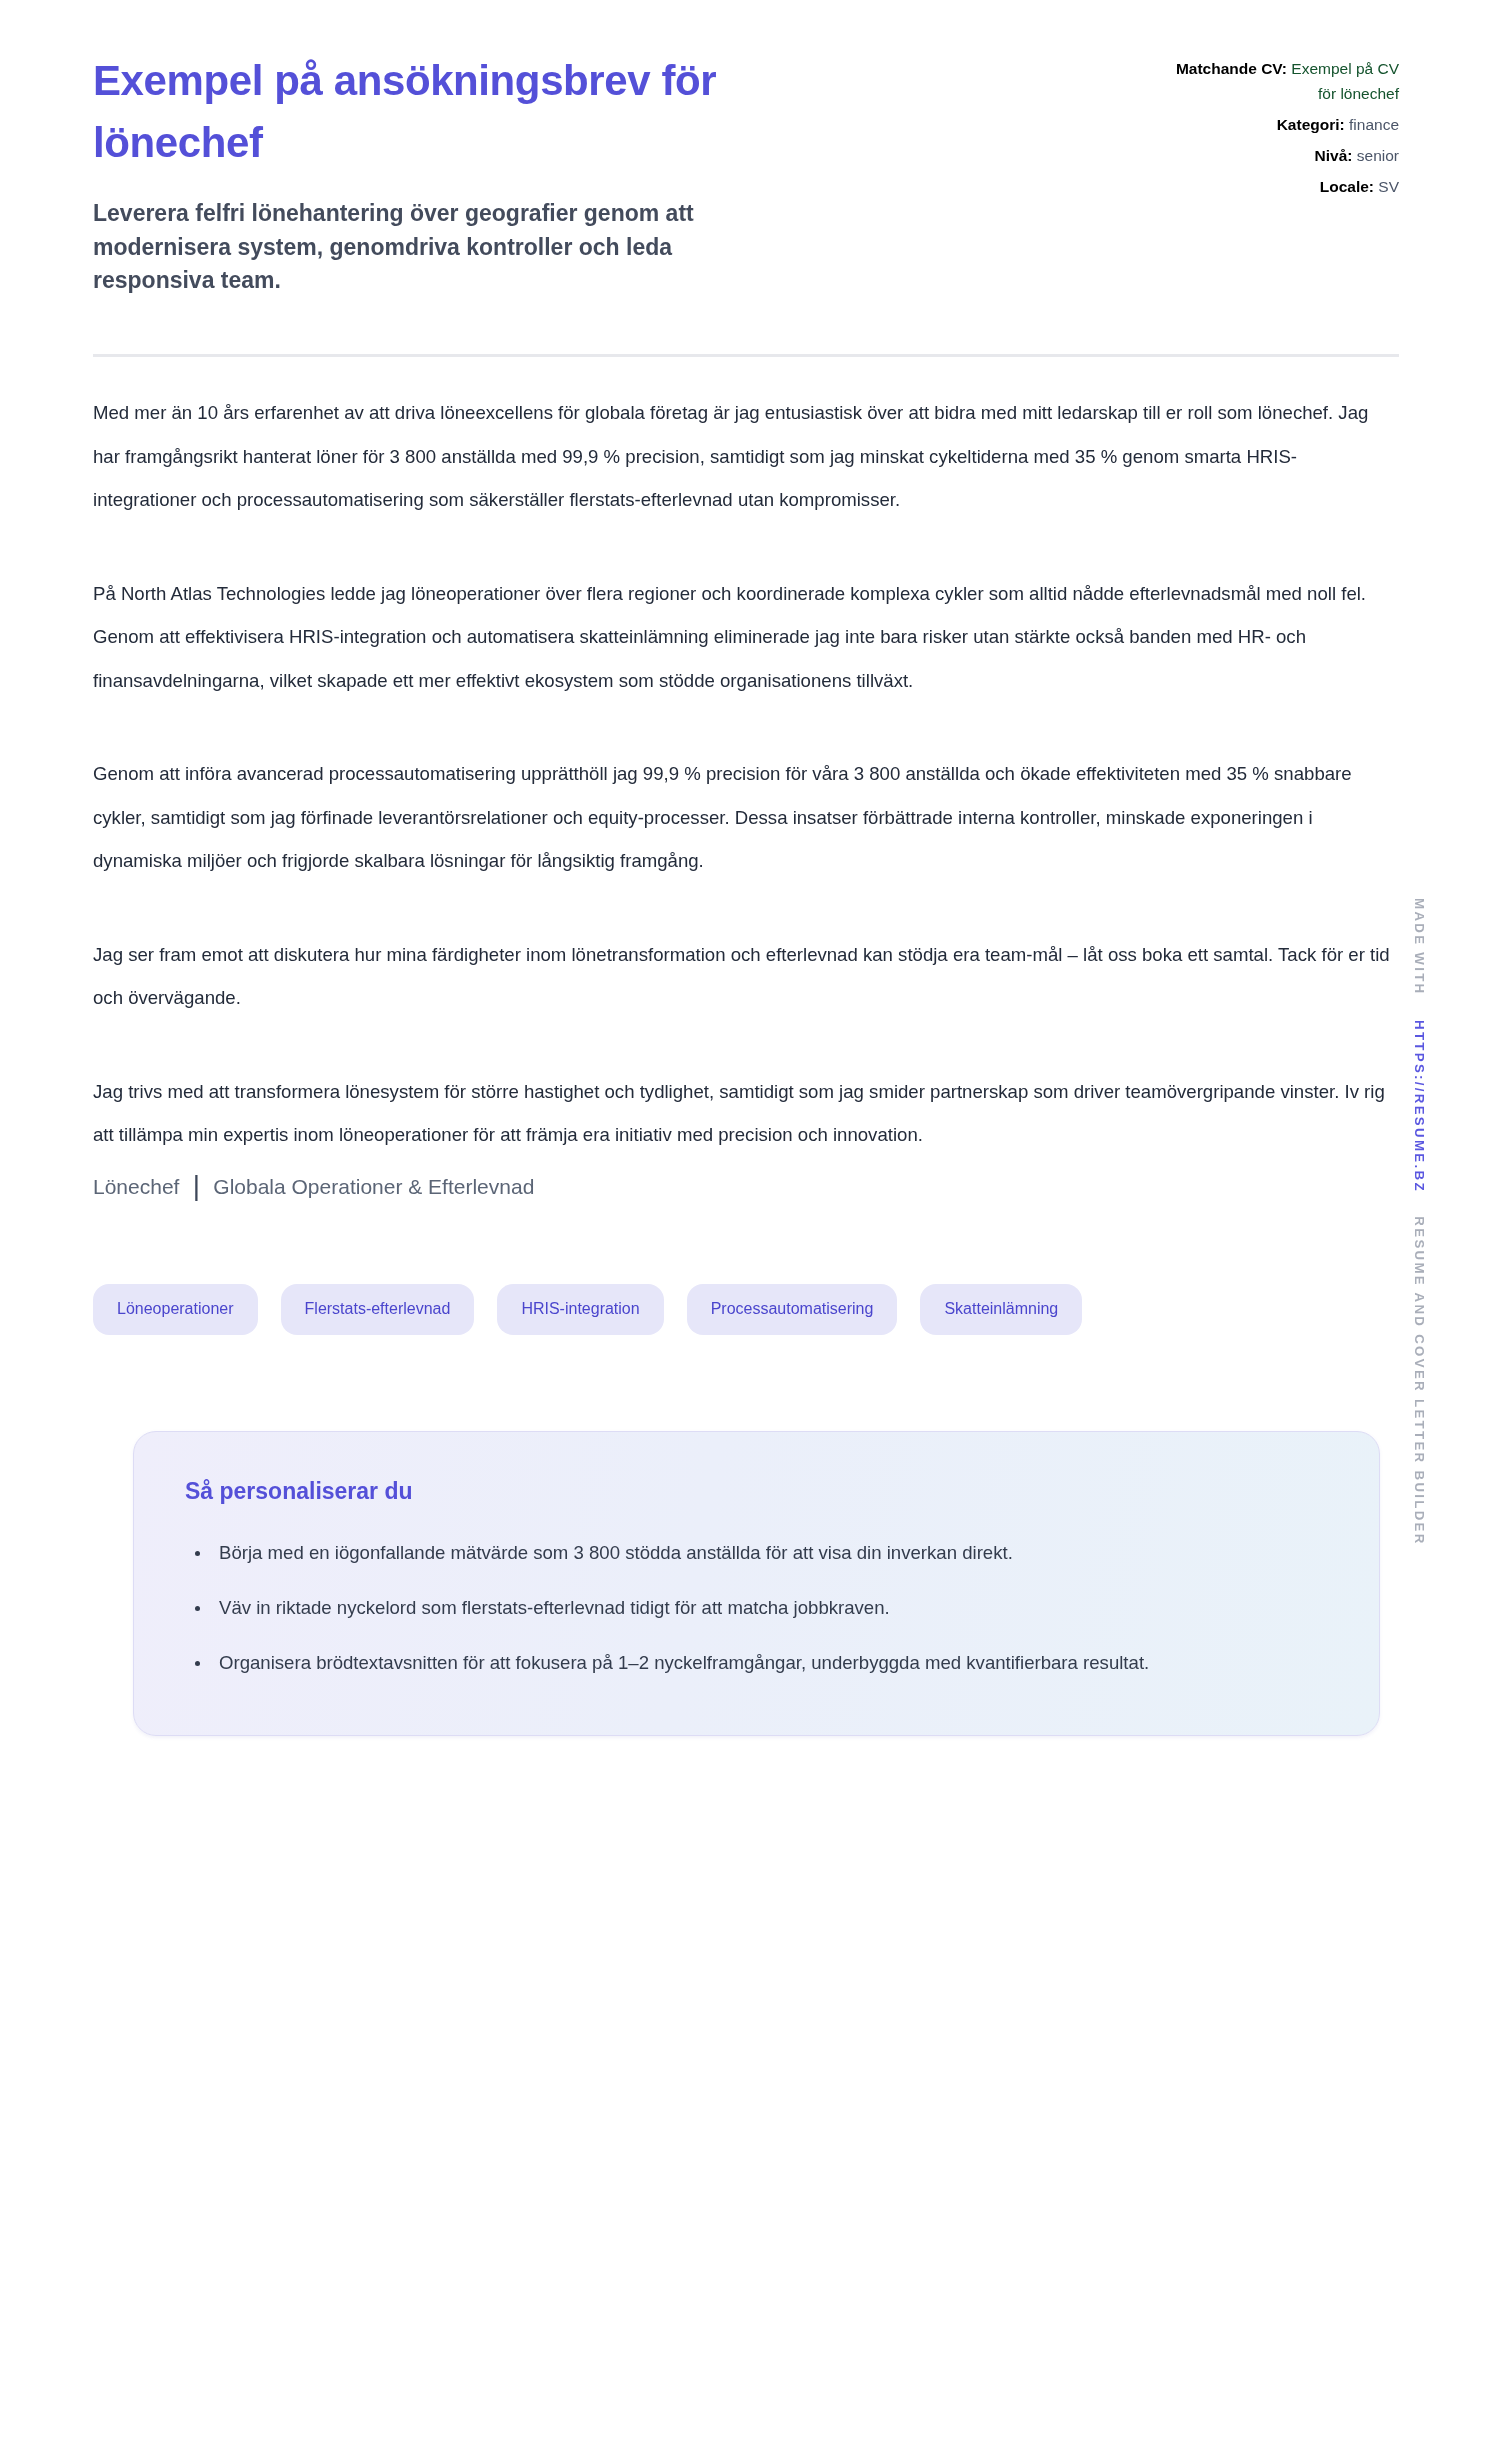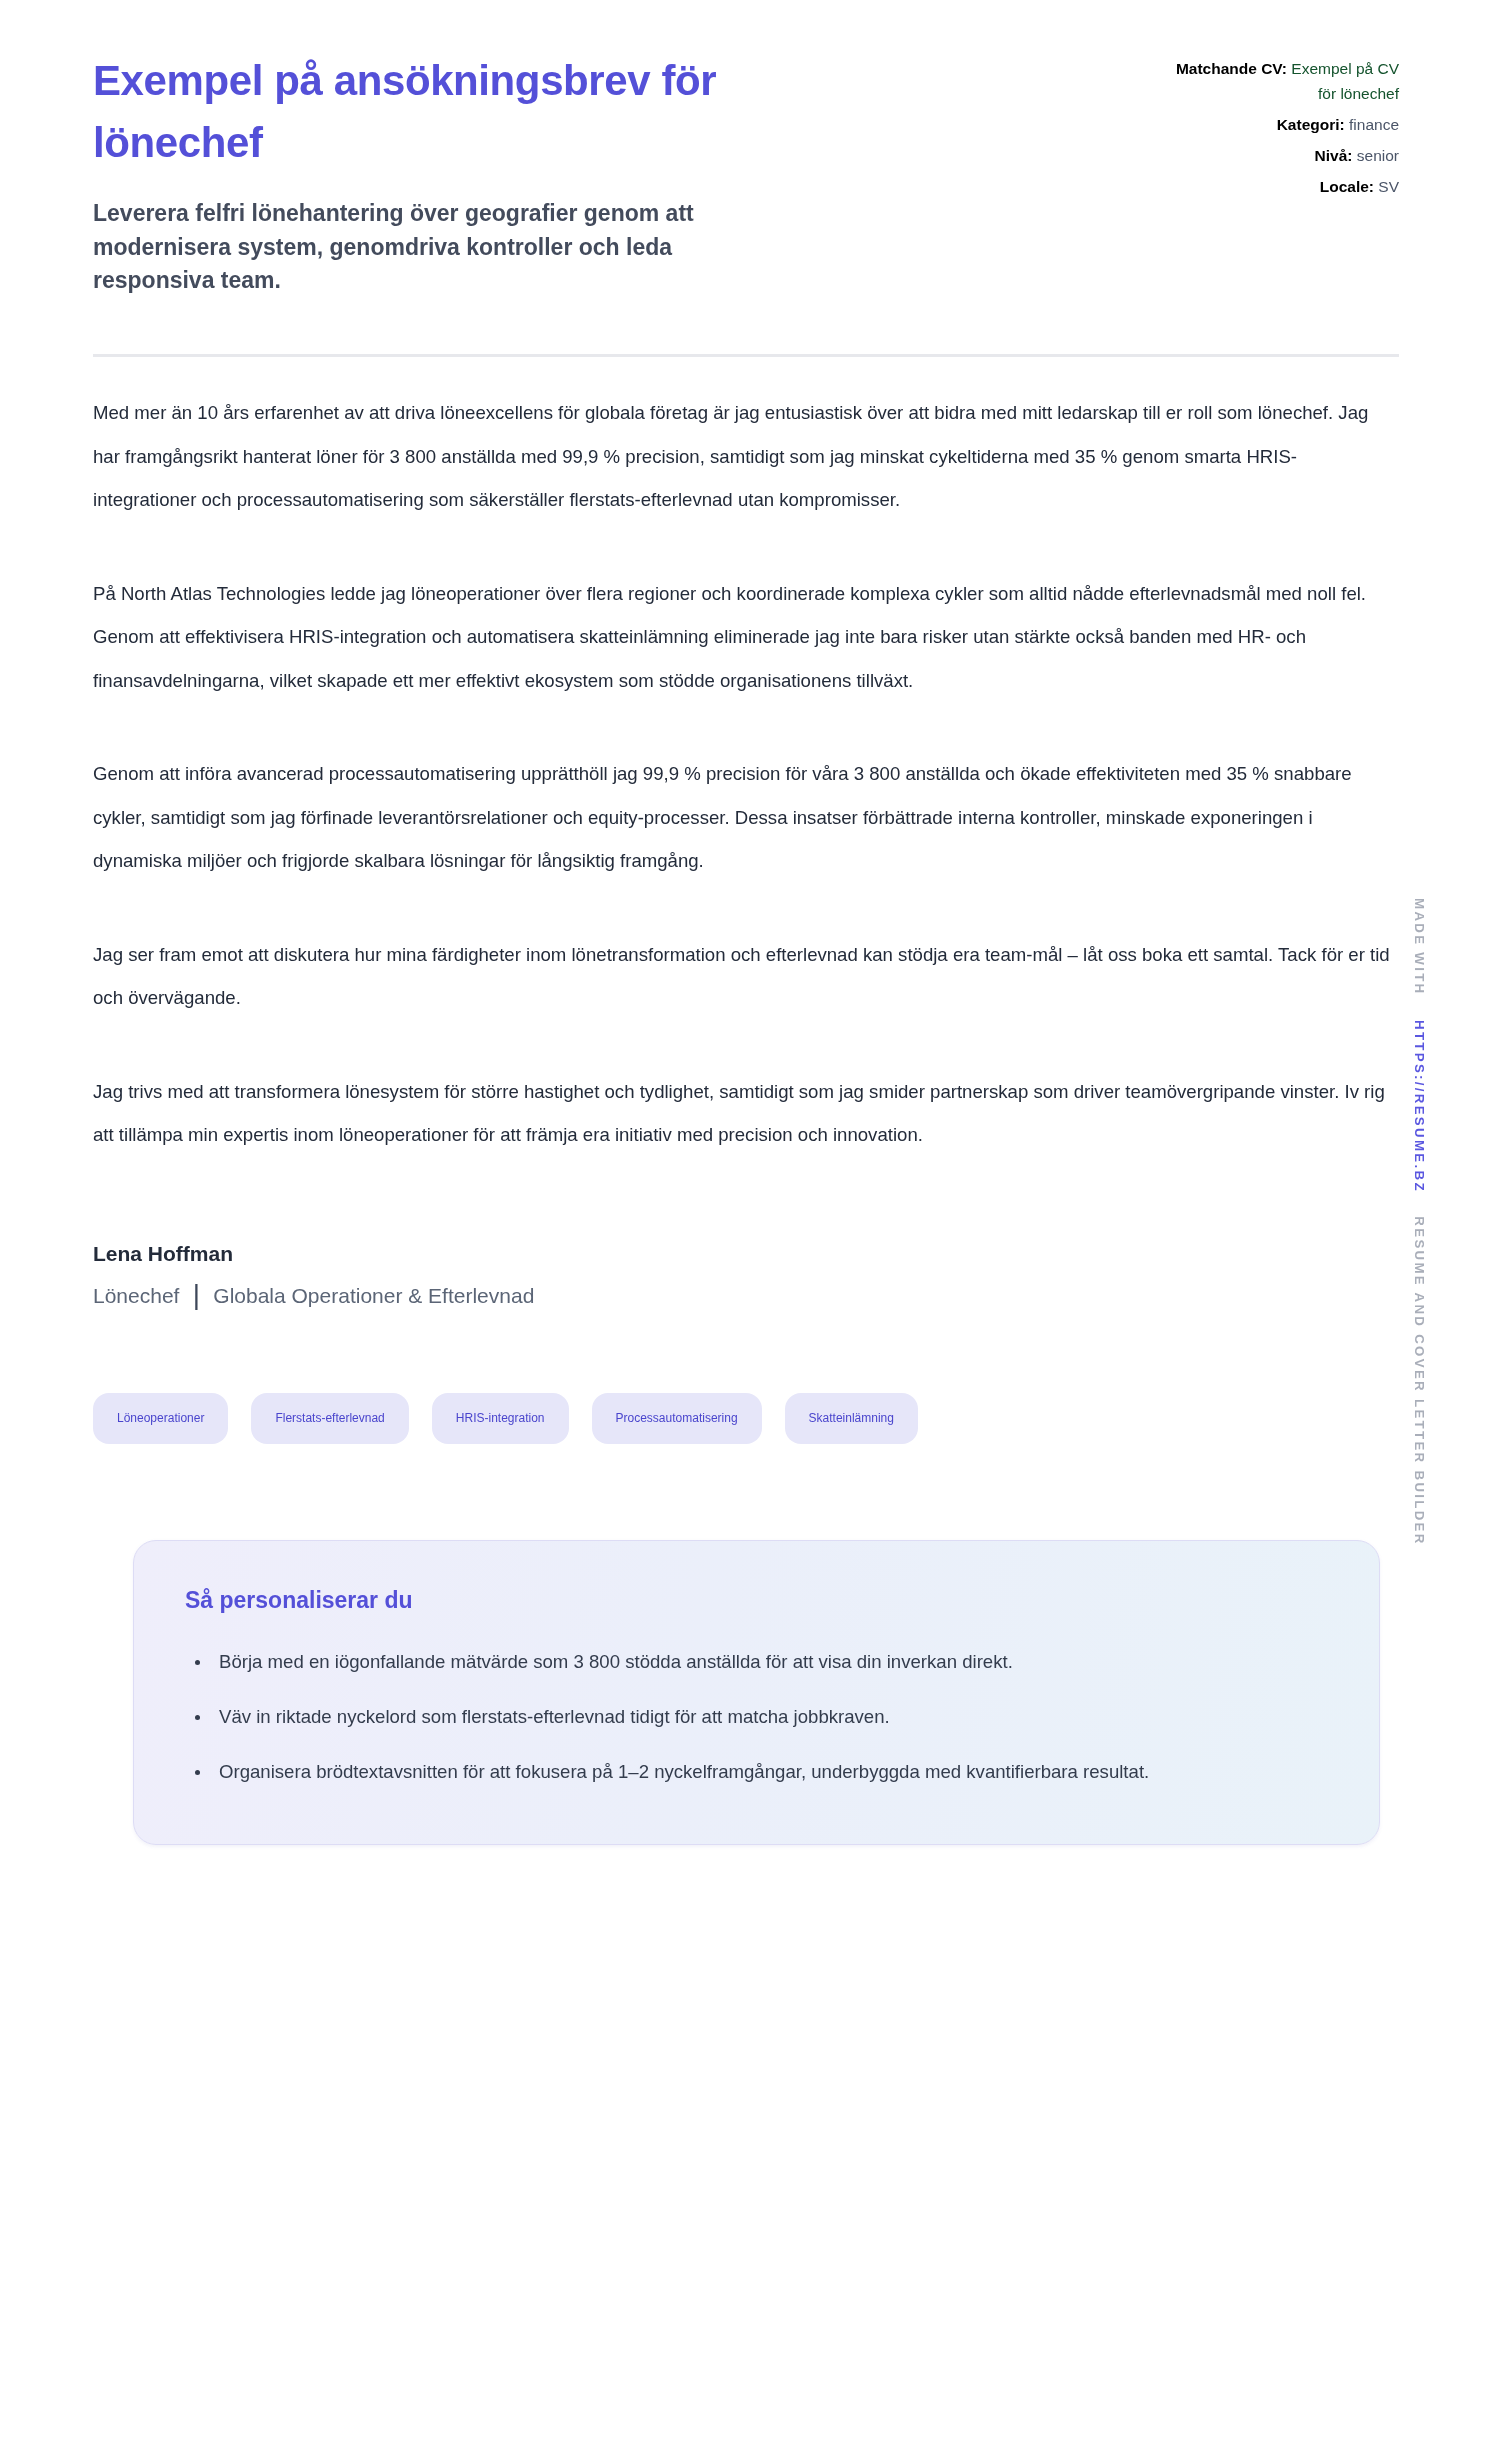--- a/index.html
+++ b/index.html
@@ -91,21 +91,21 @@
     color: #3d4759;
     line-height: 1;
     transform: translateY(-0.9px);
   }
 
   
   .tags { display: flex; gap: 23px; margin-top: 83px; }
   .tag {
     background: #e6e6f9;
     color: #4a45cd;
-    font-size: 12px;
+    font-size: 16px;
     font-weight: 500;
     height: 51px;
     padding: 6px 24px;
     display: flex;
     align-items: center;
     border-radius: 16px;
     white-space: nowrap;
   }
 
   
@@ -189,21 +189,20 @@
     <hr class="divider">
 
     <section class="letter-body">
       <p class="body-paragraph">Med mer än 10 års erfarenhet av att driva löneexcellens för globala företag är jag entusiastisk över att bidra med mitt ledarskap till er roll som lönechef. Jag har framgångsrikt hanterat löner för 3 800 anställda med 99,9 % precision, samtidigt som jag minskat cykeltiderna med 35 % genom smarta HRIS-integrationer och processautomatisering som säkerställer flerstats-efterlevnad utan kompromisser.</p>
       <p class="body-paragraph">På North Atlas Technologies ledde jag löneoperationer över flera regioner och koordinerade komplexa cykler som alltid nådde efterlevnadsmål med noll fel. Genom att effektivisera HRIS-integration och automatisera skatteinlämning eliminerade jag inte bara risker utan stärkte också banden med HR- och finansavdelningarna, vilket skapade ett mer effektivt ekosystem som stödde organisationens tillväxt.</p>
       <p class="body-paragraph">Genom att införa avancerad processautomatisering upprätthöll jag 99,9 % precision för våra 3 800 anställda och ökade effektiviteten med 35 % snabbare cykler, samtidigt som jag förfinade leverantörsrelationer och equity-processer. Dessa insatser förbättrade interna kontroller, minskade exponeringen i dynamiska miljöer och frigjorde skalbara lösningar för långsiktig framgång.</p>
       <p class="body-paragraph">Jag ser fram emot att diskutera hur mina färdigheter inom lönetransformation och efterlevnad kan stödja era team-mål – låt oss boka ett samtal. Tack för er tid och övervägande.</p>
       <p class="body-paragraph">Jag trivs med att transformera lönesystem för större hastighet och tydlighet, samtidigt som jag smider partnerskap som driver teamövergripande vinster. Iv rig att tillämpa min expertis inom löneoperationer för att främja era initiativ med precision och innovation.</p>
 
       <div class="signature">
-        <p class="sig-name">Lena Hoffman</p>
         <p class="sig-role">
           <span>Lönechef</span>
           <span class="sig-sep">|</span>
           <span>Globala Operationer &amp; Efterlevnad</span>
         </p>
       </div>
     </section>
 
     <section class="tags">
       <span class="tag">Löneoperationer</span>

